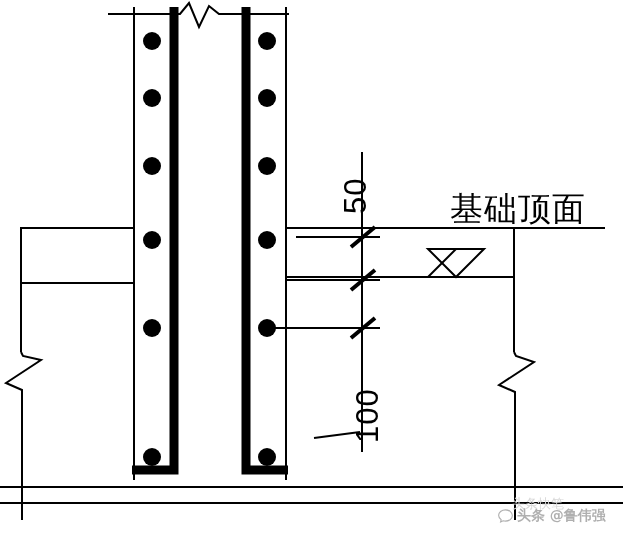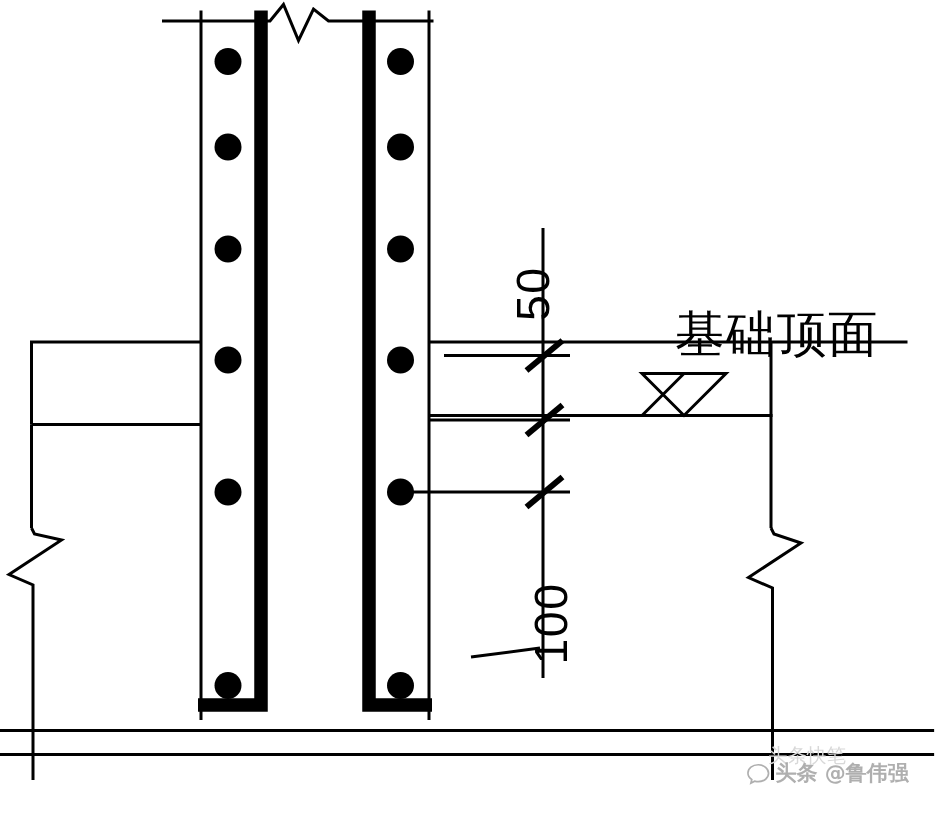--- a/index.html
+++ b/index.html
@@ -39,21 +39,21 @@
     transform: rotate(-90deg);
   }
   #dim-100-label {
     left: 350px;
     top: 443px;
     transform: rotate(-90deg);
   }
   #foundation-top-label {
     position: absolute;
     left: 450px;
-    top: 206px;
+    top: 192px;
     font-family: "DejaVu Sans", sans-serif;
     font-size: 33px;
     line-height: 1;
     color: #000000;
     letter-spacing: 1px;
     white-space: nowrap;
   }
   #watermark {
     position: absolute;
     left: 497px;

